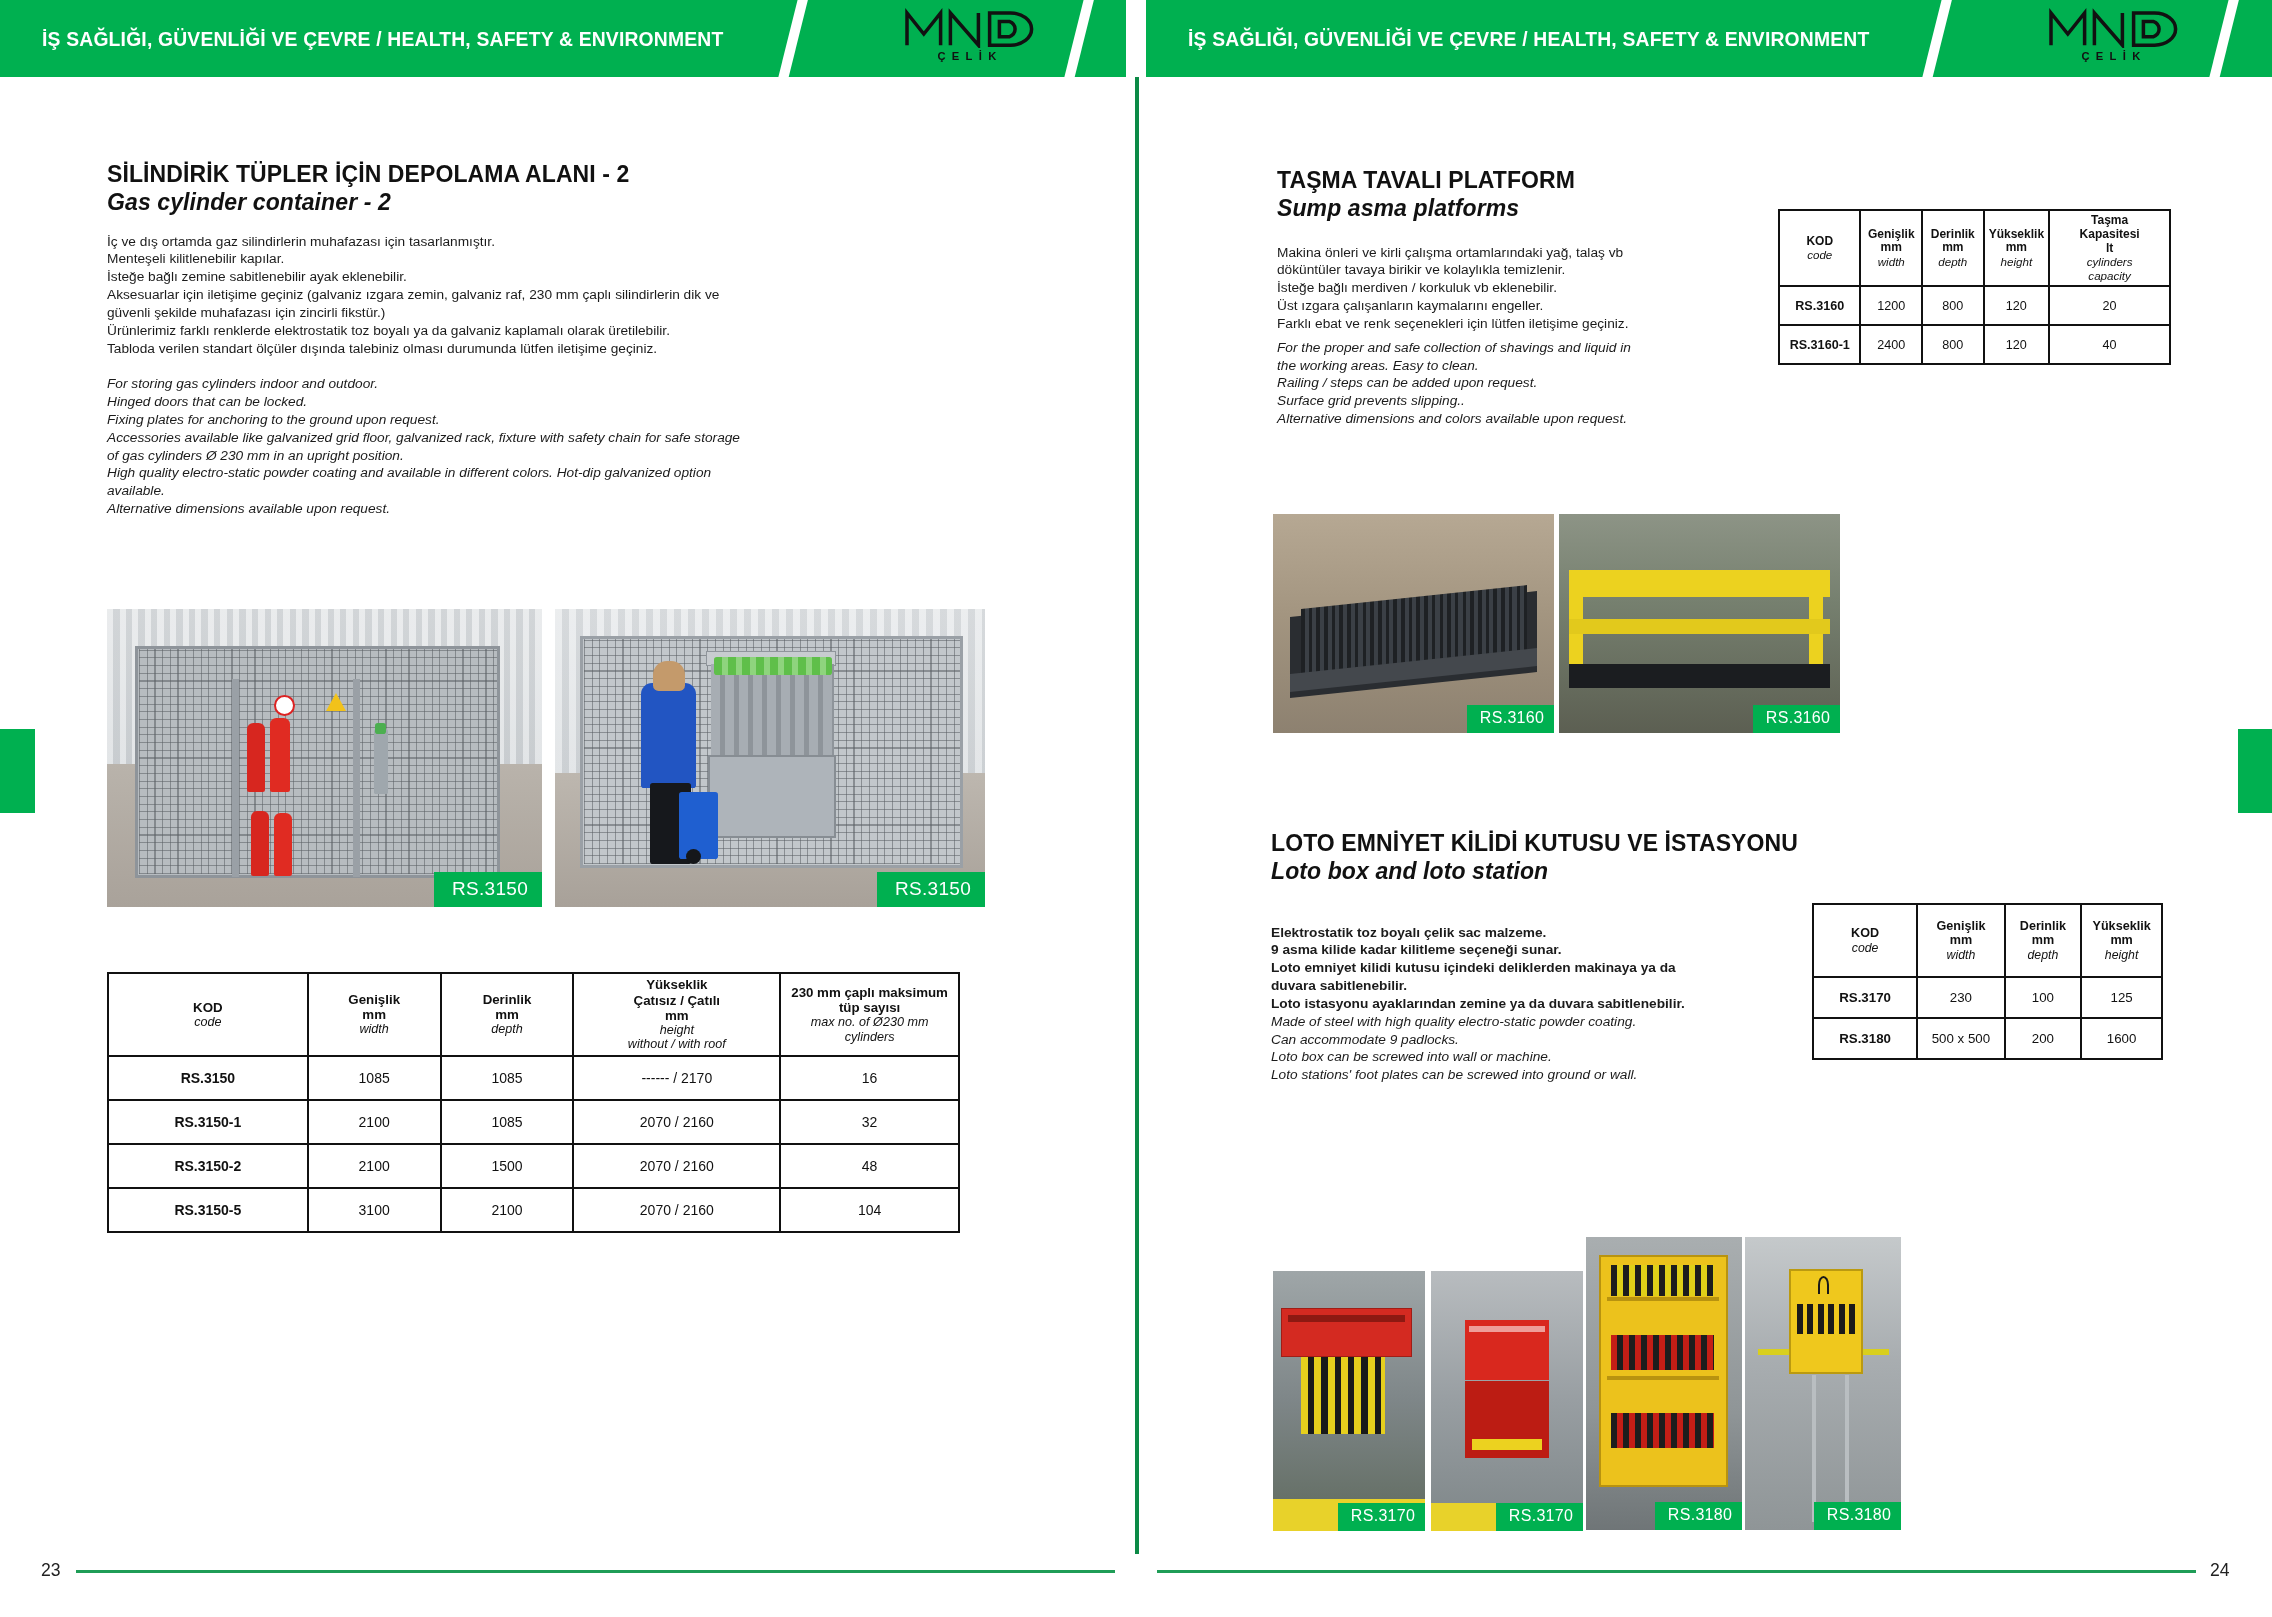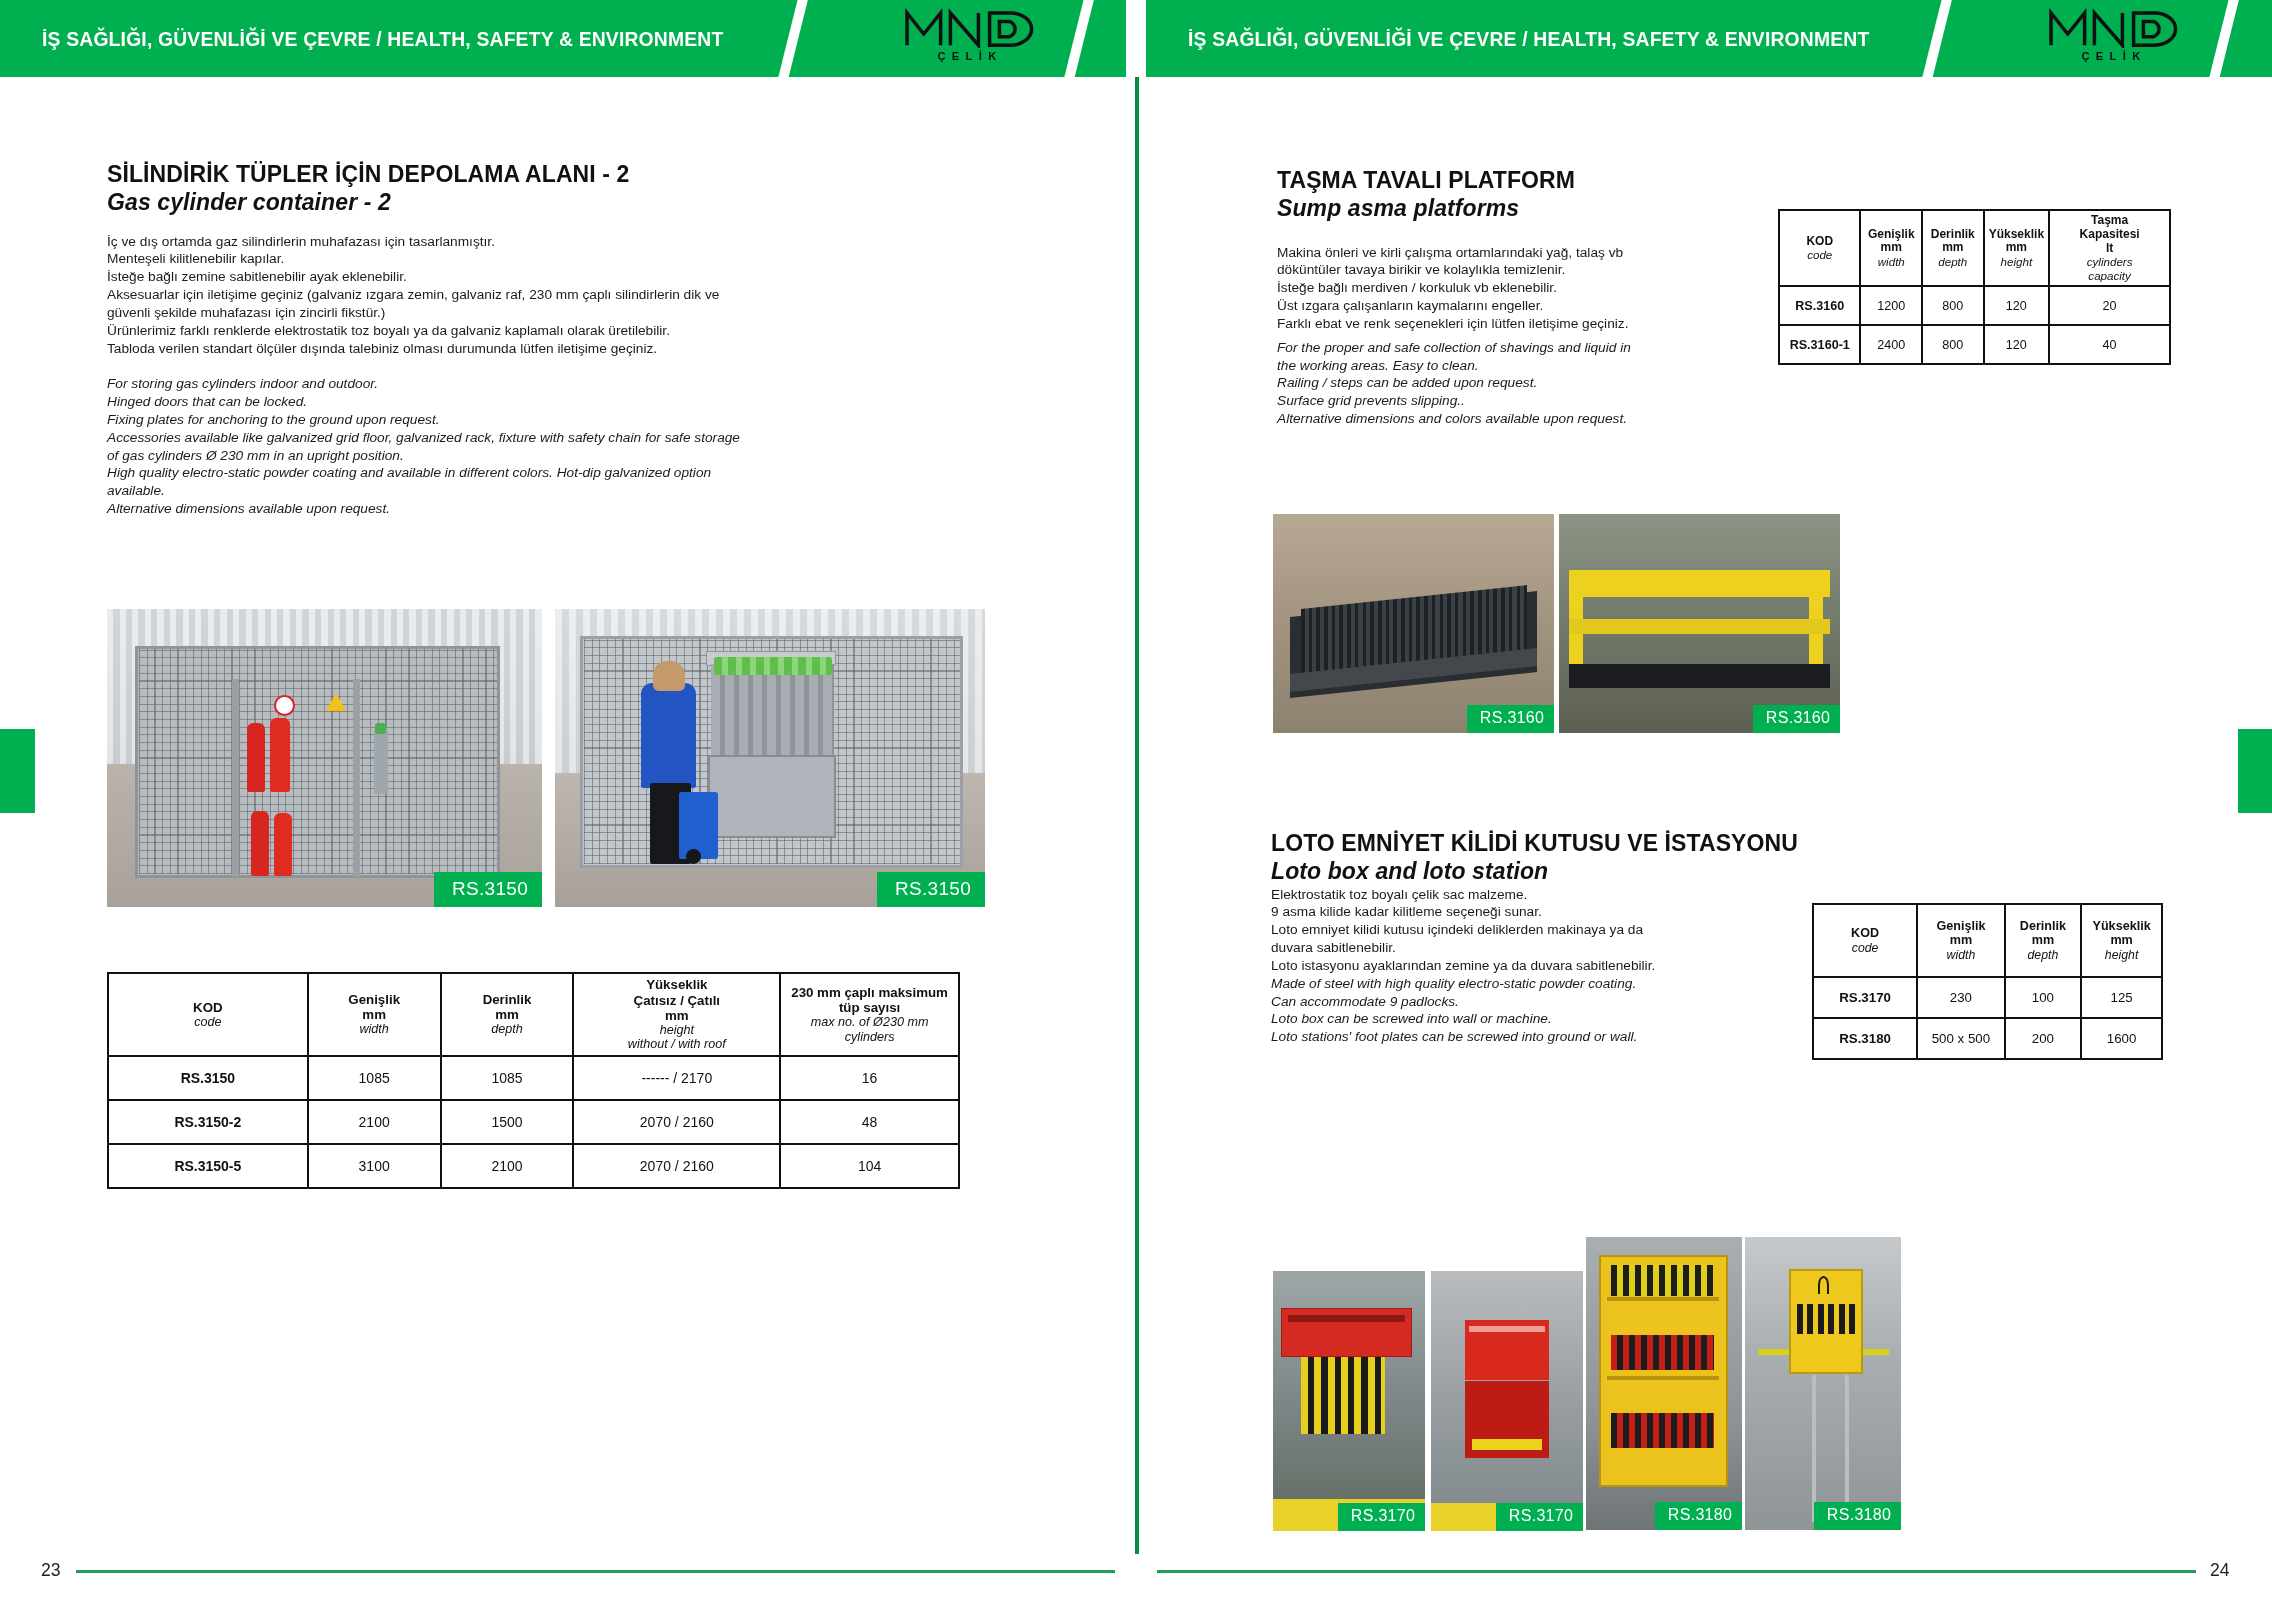--- a/index.html
+++ b/index.html
@@ -281,20 +281,27 @@
         </thead>
         <tbody>
           <tr>
             <td class="cell-code">RS.3150</td>
             <td class="cell-val">1085</td>
             <td class="cell-val">1085</td>
             <td class="cell-val">------ / 2170</td>
             <td class="cell-val">16</td>
           </tr>
           <tr>
+            <td class="cell-code">RS.3150-1</td>
+            <td class="cell-val">2100</td>
+            <td class="cell-val">1085</td>
+            <td class="cell-val">2070 / 2160</td>
+            <td class="cell-val">32</td>
+          </tr>
+          <tr>
             <td class="cell-code">RS.3150-2</td>
             <td class="cell-val">2100</td>
             <td class="cell-val">1500</td>
             <td class="cell-val">2070 / 2160</td>
             <td class="cell-val">48</td>
           </tr>
           <tr>
             <td class="cell-code">RS.3150-5</td>
             <td class="cell-val">3100</td>
             <td class="cell-val">2100</td>
@@ -395,21 +402,21 @@
       <div style="position:absolute;left:9.8px;top:56px;width:14px;height:105px;background:#ecd21f;"></div>
       <div style="position:absolute;left:250px;top:56px;width:14px;height:105px;background:#ecd21f;"></div>
       <div style="position:absolute;left:9.8px;top:105px;width:261px;height:15.4px;background:#e2c91c;"></div>
       <div style="position:absolute;left:9.8px;top:150px;width:261px;height:24px;background:#1b1d20;"></div>
       <div class="cap small">RS.3160</div>
     </div>
 
     <div class="block" style="left:133px; top:753px; width:491px;">
       <div class="h-tr">LOTO EMNİYET KİLİDİ KUTUSU VE İSTASYONU</div>
       <div class="h-en">Loto box and loto station</div>
-      <div class="body-tr" style="">Elektrostatik toz boyalı çelik sac malzeme.
+      <div class="body-tr" style="margin-top:38px;font-weight:bold;">Elektrostatik toz boyalı çelik sac malzeme.
 9 asma kilide kadar kilitleme seçeneği sunar.
 Loto emniyet kilidi kutusu içindeki deliklerden makinaya ya da
 duvara sabitlenebilir.
 Loto istasyonu ayaklarından zemine ya da duvara sabitlenebilir.</div>
       <div class="body-en" style="">Made of steel with high quality electro-static powder coating.
 Can accommodate 9 padlocks.
 Loto box can be screwed into wall or machine.
 Loto stations' foot plates can be screwed into ground or wall.</div>
     </div>
 

